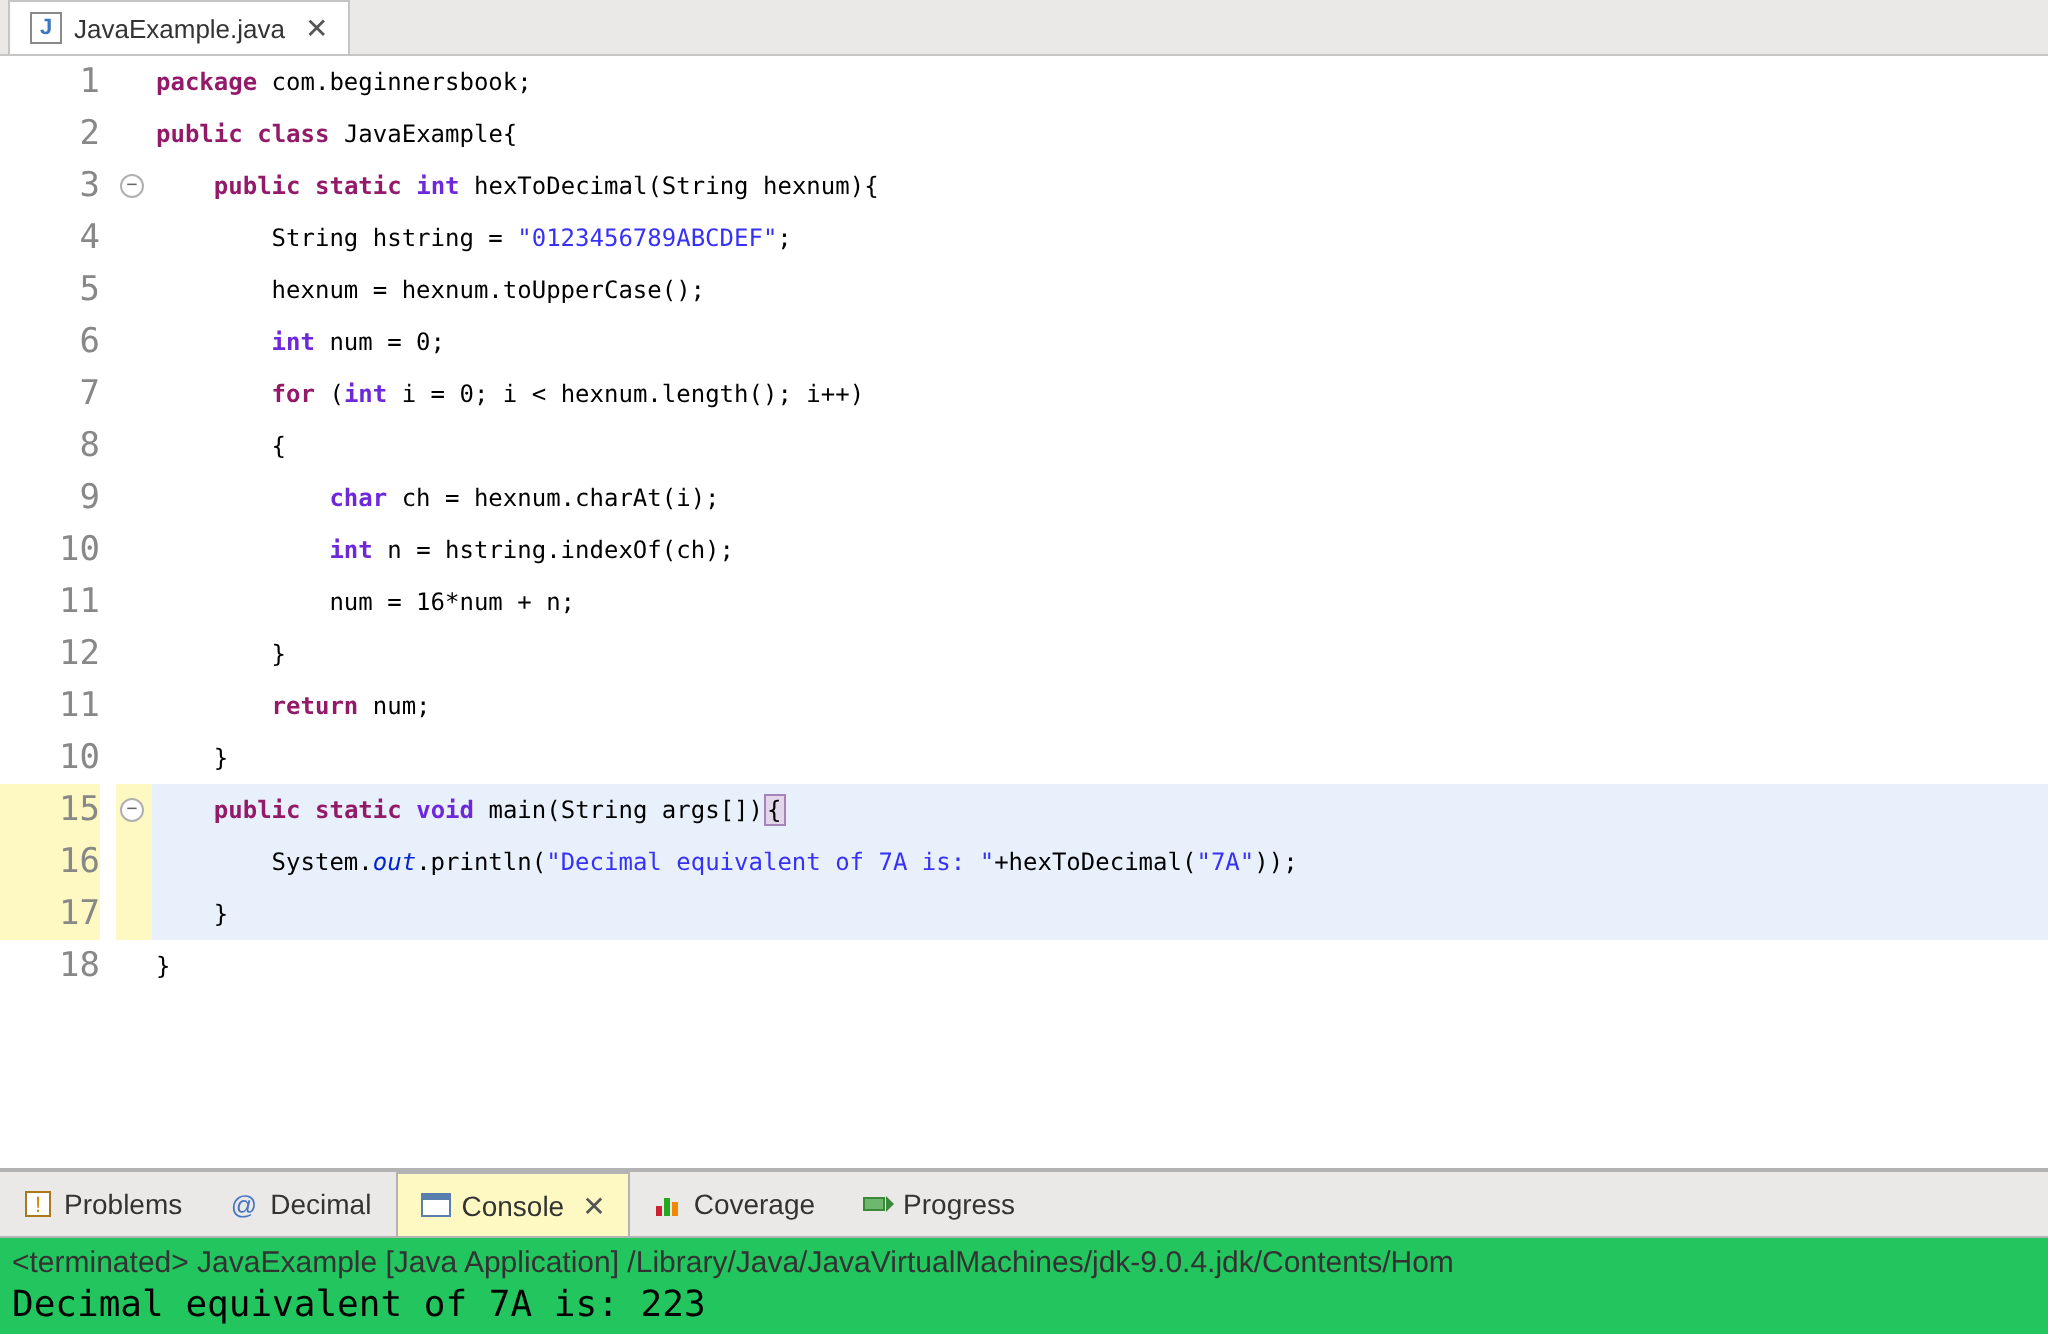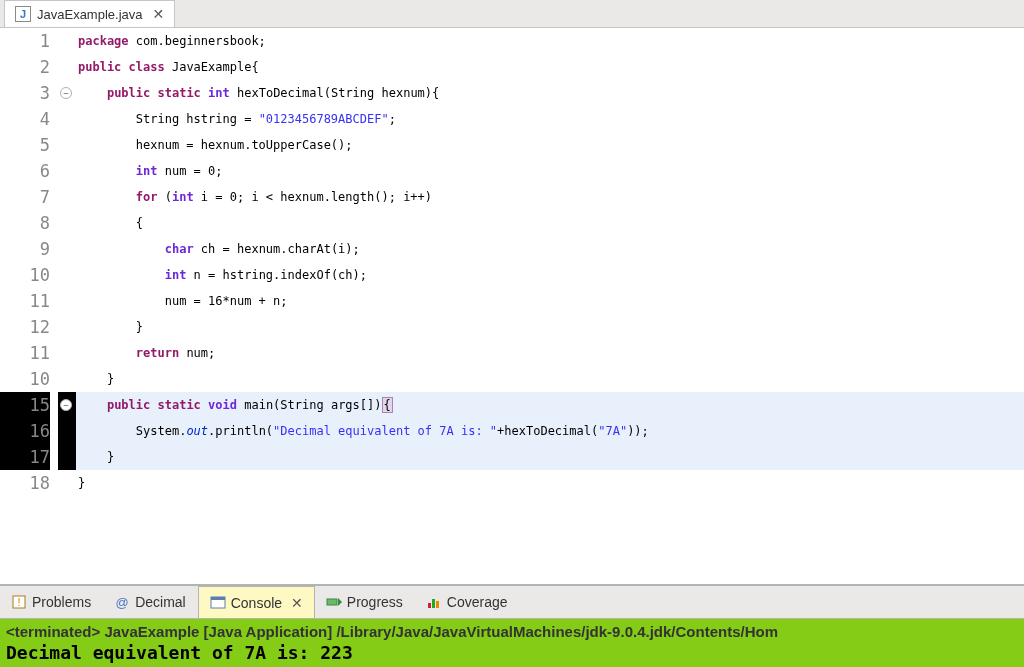--- a/index.html
+++ b/index.html
@@ -105,21 +105,21 @@
     }
     .code-line {
       height: 26px;
       line-height: 26px;
       padding-left: 2px;
     }
     .highlighted {
       background: #e8f0fb;
     }
     .hl-gutter {
-      background: #000000;
+      background: #fef9c3;
     }
     .kw { color: #931a68; font-weight: bold; }
     .type { color: #6d28d9; font-weight: bold; }
     .str { color: #3730f6; }
     .stat-field { color: #0326cc; font-style: italic; }
     .plain { color: #000; }
     .caret-brace {
       border: 1px solid #a684b9;
       background: #e3d5ea;
       padding: 0 1px;
@@ -152,26 +152,25 @@
       border-bottom: none;
     }
     .btab-icon {
       width: 16px;
       height: 16px;
       display: inline-flex;
       align-items: center;
       justify-content: center;
     }
     .console-body {
-      background: #84cc16;
+      background: #22c55e;
       border-top: 1px solid #b3b3b3;
       padding: 4px 6px;
       font-family: -apple-system, Arial, sans-serif;
       font-size: 15px;
-      font-weight: bold;
     }
     .console-status {
       color: #333;
       font-family: -apple-system, Arial, sans-serif;
     }
     .console-output {
       font-family: Menlo, Monaco, Consolas, monospace;
       font-size: 18px;
       color: #000;
       padding-top: 2px;
@@ -279,35 +278,35 @@
             <rect x="1" y="2" width="14" height="11" fill="#fff" stroke="#5a7faf"></rect>
             <rect x="1" y="2" width="14" height="3" fill="#5a7faf"></rect>
           </svg>
       </span>
       <span>Console</span>
       <span class="close-x">✕</span>
     </div>
     <div class="btab">
       <span class="btab-icon">
         <svg width="16" height="16" viewBox="0 0 16 16">
-            <rect x="1" y="5" width="10" height="6" fill="#6fb66f" stroke="#3a8a3a"></rect>
-            <polygon points="12,4 16,8 12,12" fill="#3a8a3a"></polygon>
-          </svg>
-      </span>
-      <span>Progress</span>
-    </div>
-    <div class="btab">
-      <span class="btab-icon">
-        <svg width="16" height="16" viewBox="0 0 16 16">
             <rect x="2" y="9" width="3" height="5" fill="#c23"></rect>
             <rect x="6" y="5" width="3" height="9" fill="#2a2"></rect>
             <rect x="10" y="7" width="3" height="7" fill="#e80"></rect>
           </svg>
       </span>
       <span>Coverage</span>
+    </div>
+    <div class="btab">
+      <span class="btab-icon">
+        <svg width="16" height="16" viewBox="0 0 16 16">
+            <rect x="1" y="5" width="10" height="6" fill="#6fb66f" stroke="#3a8a3a"></rect>
+            <polygon points="12,4 16,8 12,12" fill="#3a8a3a"></polygon>
+          </svg>
+      </span>
+      <span>Progress</span>
     </div>
   </div>
   <div class="console-body">
     <div class="console-status">
       <span>&lt;terminated&gt;</span><span> JavaExample [Java Application] /Library/Java/JavaVirtualMachines/jdk-9.0.4.jdk/Contents/Hom</span>
     </div>
     <div class="console-output">Decimal equivalent of 7A is: 223</div>
   </div>
 </div>
 

